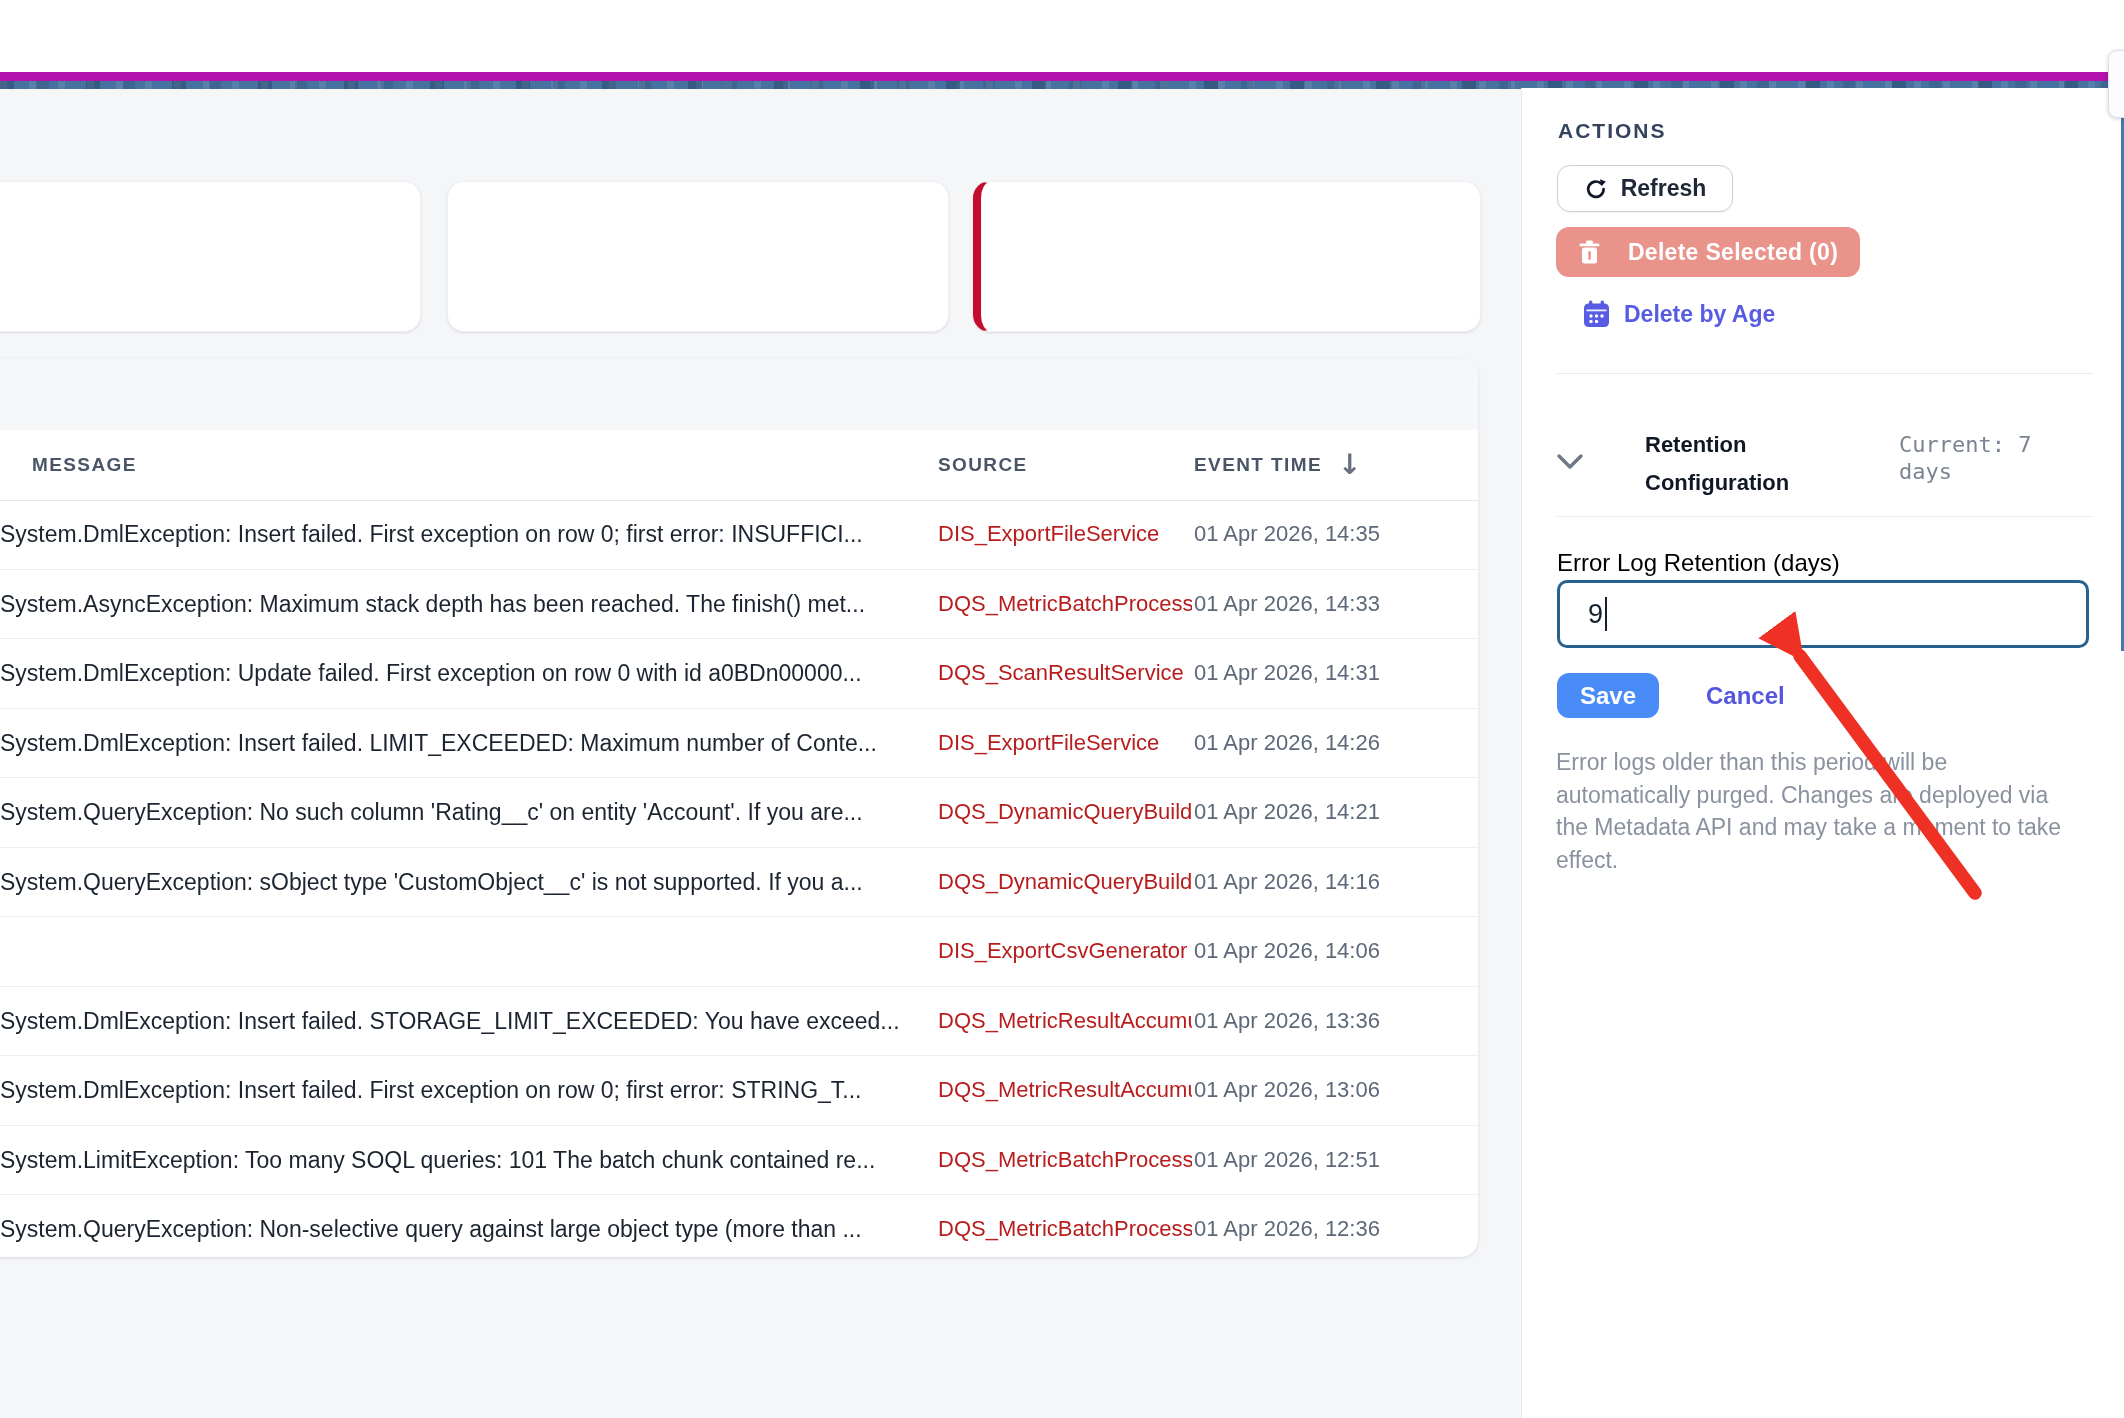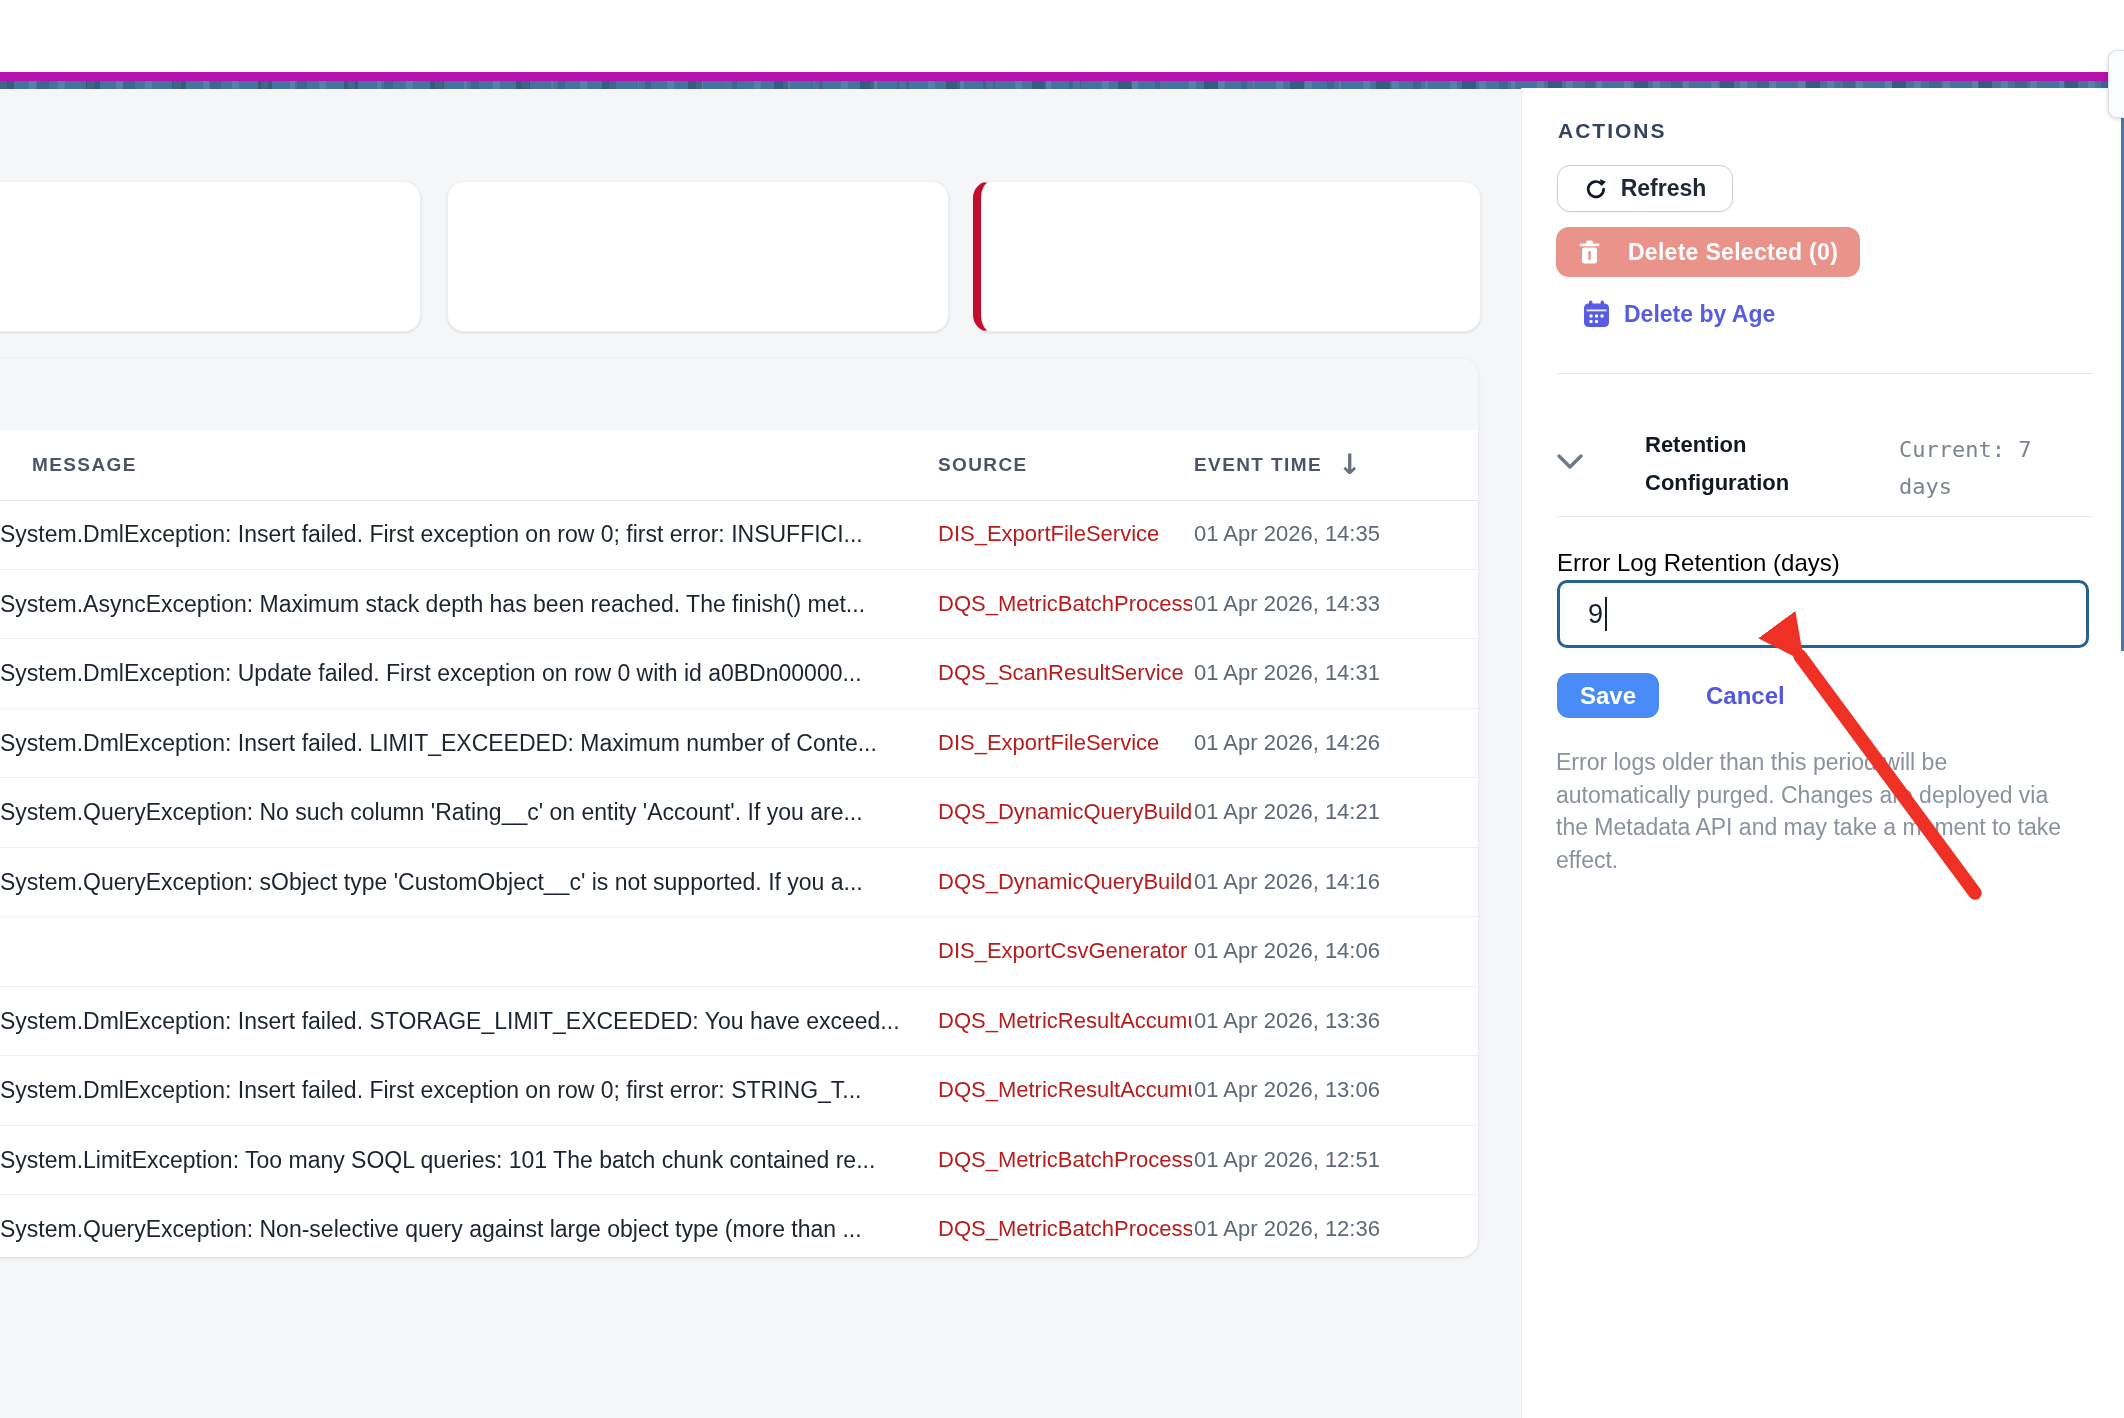--- a/index.html
+++ b/index.html
@@ -92,21 +92,21 @@
   .btn-delete span{font-size:23px;font-weight:700;color:#ffffff;letter-spacing:.3px;}
   .link-age{left:1583px;top:300px;display:flex;align-items:center;gap:14px;cursor:pointer;}
   .link-age span{font-size:23px;font-weight:600;color:var(--indigo,#575ce2);}
   .hr1{left:1557px;top:373px;width:536px;height:1px;background:#e8eaee;}
   .hr2{left:1557px;top:516px;width:536px;height:1px;background:#e8eaee;}
 
   .chevron{left:1556px;top:452px;}
   .retention-title{left:1602px;top:426px;width:200px;font-size:22px;font-weight:700;color:#101826;line-height:38px;margin-left:43px;}
   .retention-current{
     left:1899px;top:431px;width:150px;font-family:"DejaVu Sans Mono",monospace;
-    font-size:22px;color:#7b8492;line-height:37px;
+    font-size:22px;color:#7b8492;line-height:27px;
   }
   .field-label{left:1557px;top:549px;font-size:24px;color:#000000;}
   .retention-input{
     left:1557px;top:580px;width:532px;height:68px;background:#fff;box-sizing:border-box;
     border:3.5px solid var(--input-focus,#26618f);border-radius:10px;
     display:flex;align-items:center;padding-left:28px;
   }
   .retention-input .val{font-size:27px;color:#15202e;}
   .caret{display:inline-block;width:2px;height:34px;background:#15202e;margin-left:2px;vertical-align:middle;}
   .btn-save{

